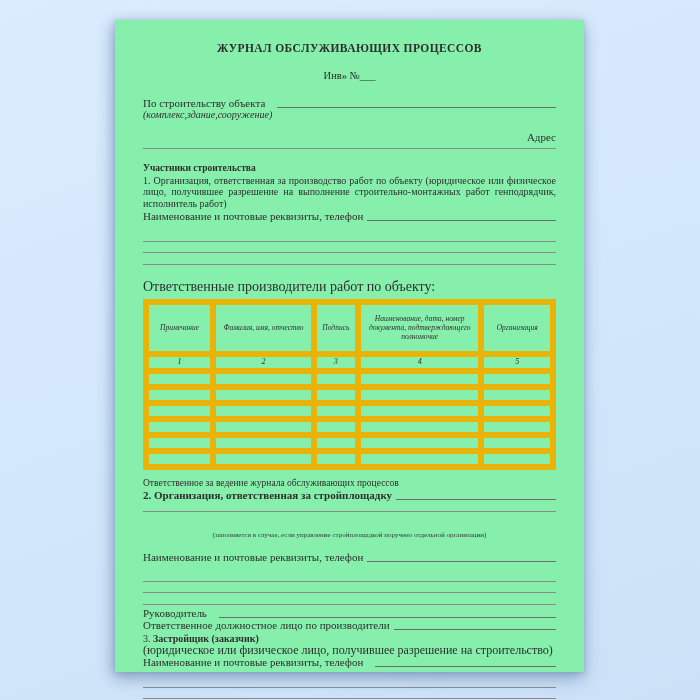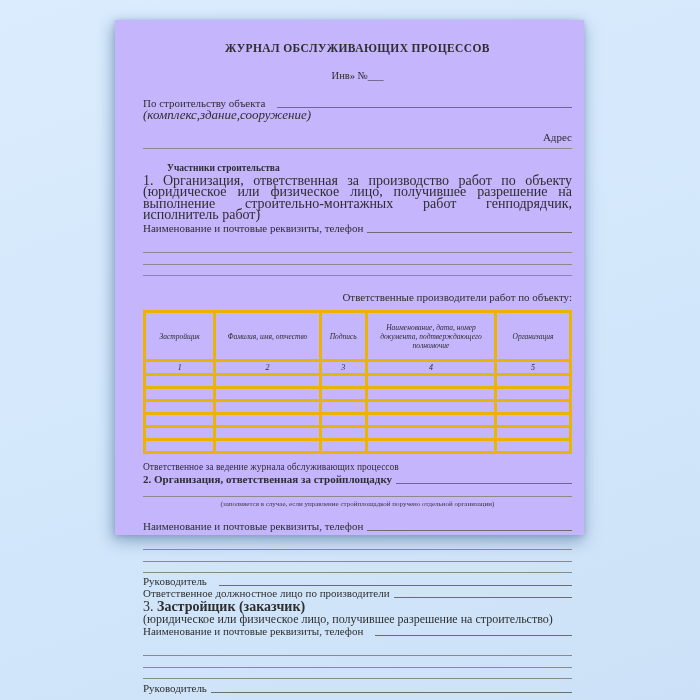--- a/index.html
+++ b/index.html
@@ -3,47 +3,47 @@
 <meta charset="utf-8">
 <style>
   html,body{margin:0;padding:0;}
   body{
     width:700px;height:700px;position:relative;overflow:hidden;
     background:linear-gradient(160deg,#daecfd 0%,#d3e7fb 55%,#cce1f7 100%);
     font-family:"Liberation Serif","DejaVu Serif",serif;
     color:#2e2e2e;
   }
   .sheet{
-    position:absolute;left:115px;top:20px;width:469px;height:515px;
-    background:#c4b5fd;
+    position:absolute;left:115px;top:20px;width:469px;height:652px;
+    background:#86efac;
     box-shadow:0 6px 16px rgba(96,128,168,.48),0 1px 5px rgba(96,128,168,.35),-4px 4px 12px rgba(96,128,168,.28);
     box-sizing:border-box;
-    padding:22px 12px 0 28px;
+    padding:22px 28px 0 28px;
   }
   .doc-title{font-size:11.5px;line-height:13px;font-weight:bold;text-align:center;letter-spacing:.4px;}
   .inv{font-size:10.5px;line-height:12px;font-weight:normal;text-align:center;margin-top:15px;}
   .fieldrow{display:flex;align-items:flex-end;font-size:11px;line-height:11px;}
   .fieldrow .lbl{white-space:nowrap;}
   .fieldrow .line{flex:1;border-bottom:1px solid #6d6d6d;margin:0 0 1px 4px;height:9px;}
   .fieldrow .line.gap{margin-left:12px;}
-  .hint{font-size:13px;line-height:10.5px;font-style:italic;margin-top:1px;}
+  .hint{font-size:10px;line-height:10.5px;font-style:italic;margin-top:1px;}
   .hint3{font-size:12px;line-height:11px;margin-top:1px;}
   .ruled{height:10.5px;border-bottom:1px solid #8a8a8a;}
   .ruled.single{height:3px;}
-  .heading{font-size:9.5px;line-height:11px;font-weight:bold;margin-top:14px;margin-bottom:1px;margin-left:24px;}
-  .para{font-size:14px;line-height:11.5px;text-align:justify;}
-  .caption{font-size:11px;line-height:11px;margin-top:16px;text-align:right;}
+  .heading{font-size:9.5px;line-height:11px;font-weight:bold;margin-top:14px;margin-bottom:1px;}
+  .para{font-size:10px;line-height:11.5px;text-align:justify;}
+  .caption{font-size:14px;line-height:11px;margin-top:16px;}
   table.wtable{border-collapse:collapse;width:100%;margin-top:7px;table-layout:fixed;}
-  table.wtable td,table.wtable th{border:3px solid #eab308;padding:0 2px;overflow:hidden;}
+  table.wtable td,table.wtable th{border:6px solid #eab308;padding:0 2px;overflow:hidden;}
   table.wtable th{font-weight:normal;font-style:italic;font-size:7.5px;line-height:9px;text-align:center;vertical-align:middle;height:46px;}
   table.wtable td.num{font-style:italic;font-size:8px;line-height:10px;text-align:center;height:11px;}
   table.wtable td.empty{height:10px;}
   .keeper{font-size:9.5px;line-height:11px;margin-top:8px;}
   .b{font-weight:bold;}
-  .note{font-size:7px;line-height:8px;text-align:center;margin-top:3px;color:#3a3a3a;}
+  .note{font-size:7px;line-height:8px;text-align:center;margin-top:19px;color:#3a3a3a;}
   .mt1{margin-top:1px;}.mt2{margin-top:2px;}.mt3{margin-top:3px;}.mt4{margin-top:4px;}
   .mt6{margin-top:6px;}.mt7{margin-top:7px;}.mt8{margin-top:8px;}
   .mt11{margin-top:11px;flex-direction:column;}.mt13{margin-top:13px;}.mt16{margin-top:16px;}
 </style>
 </head>
 <body>
 
 <div class="sheet">
 
   <div class="doc-title">ЖУРНАЛ ОБСЛУЖИВАЮЩИХ ПРОЦЕССОВ</div>
@@ -79,21 +79,21 @@
   <table class="wtable">
     <colgroup>
       <col style="width:16.5%">
         <col style="width:24.7%">
         <col style="width:10.9%">
         <col style="width:30.3%">
         <col style="width:17.6%">
     </colgroup>
     <tbody>
         <tr>
-      <th>Застройщик</th>
+      <th>Примечание</th>
       <th>Фамилия, имя, отчество</th>
       <th>Подпись</th>
       <th>Наименование, дата, номер документа, подтверждающего полномочие</th>
       <th>Организация</th>
     </tr>
     <tr>
       <td class="num">1</td>
       <td class="num">2</td>
       <td class="num">3</td>
       <td class="num">4</td>

